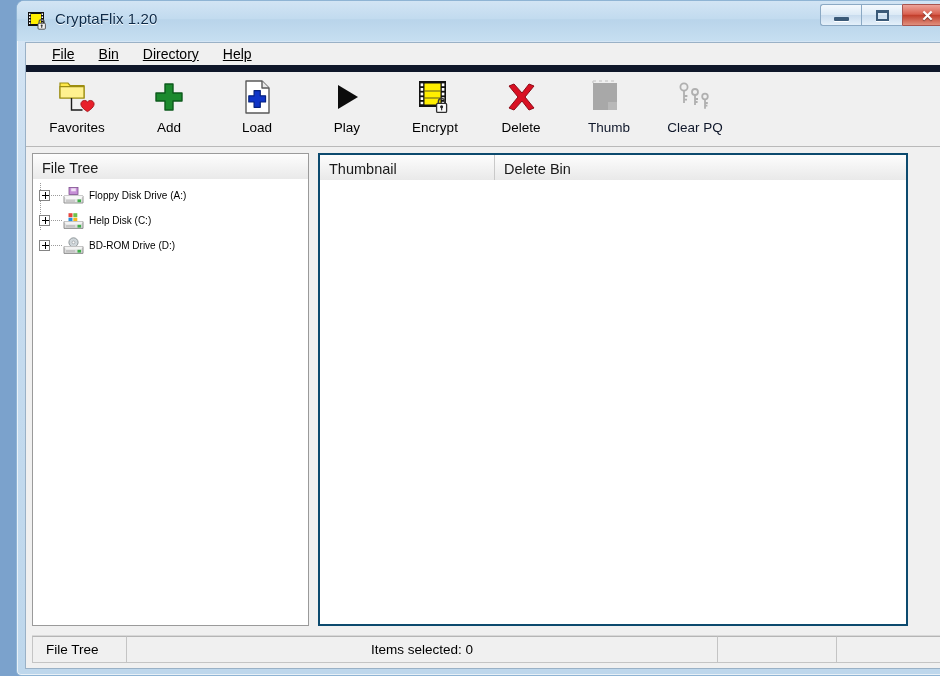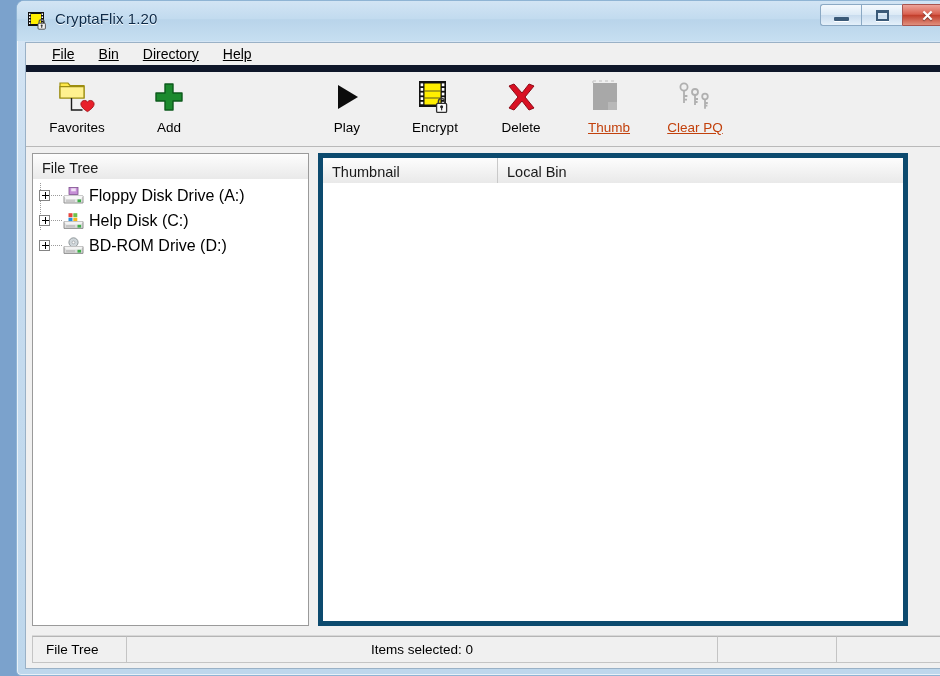--- a/index.html
+++ b/index.html
@@ -68,30 +68,30 @@
     position:absolute;left:0;top:29px;width:100%;height:75px;
     background:#f0f0f0;border-bottom:1px solid #b9b9b9;box-sizing:border-box;
   }
   .tbtn{
     position:absolute;top:3px;width:76px;height:68px;
     display:flex;flex-direction:column;align-items:center;justify-content:flex-start;
     cursor:default;
   }
   .tbtn .ico{height:44px;display:flex;align-items:center;justify-content:center;}
   .tbtn .lbl{font-size:13.5px;color:#000;margin-top:1px;white-space:nowrap;text-align:right;}
-  .tbtn.disabled .lbl{color:#c2410c;text-decoration:underline;}
+  .tbtn.disabled .lbl{color:#0f172a;}
 
   
   .pane-left{
     position:absolute;left:6px;top:110px;width:277px;height:473px;
     background:#fff;border:1px solid #9a9a9a;box-sizing:border-box;
   }
   .pane-right{
     position:absolute;left:292px;top:110px;width:590px;height:473px;
-    background:#fff;border:5px solid #0c4a6e;box-sizing:border-box;
+    background:#fff;border:2px solid #0c4a6e;box-sizing:border-box;
   }
   .hdr-row{display:flex;height:25px;
     border-bottom:1px solid #c3c3c3;box-sizing:border-box;}
   .hdr-cell{
     background:linear-gradient(180deg,#fdfdfd 0%,#f3f3f3 50%,#e9e9e9 100%);
     border-right:1px solid #c9c9c9;box-sizing:border-box;
     font-size:14.5px;color:#1a1a1a;padding:2px 0 0 9px;height:25px;
     display:flex;align-items:center;white-space:nowrap;
   }
   .hdr-cell.grow{flex:1;border-right:none;}
@@ -101,21 +101,21 @@
   .tree{padding:4px 0 0 4px;}
   .tnode{display:flex;align-items:center;height:25px;position:relative;padding-left:2px;}
   .exp{
     width:11px;height:11px;box-sizing:border-box;
     border:1px solid #848484;background:#fff;position:relative;flex:0 0 auto;
   }
   .exp:before{content:"";position:absolute;left:2px;top:4px;width:7px;height:1px;background:#000;}
   .exp:after{content:"";position:absolute;left:5px;top:1px;width:1px;height:7px;background:#000;}
   .dots{width:11px;height:1px;border-top:1px dotted #9b9b9b;margin-left:1px;flex:0 0 auto;}
   .tico{width:21px;height:18px;margin:0 5px 0 1px;flex:0 0 auto;}
-  .tlbl{font-size:16px;color:#000;white-space:nowrap;}
+  .tlbl{font-size:10px;color:#000;white-space:nowrap;}
   .vdots{position:absolute;left:7px;width:1px;border-left:1px dotted #9b9b9b;}
 
   
   .splitter{position:absolute;left:284px;top:110px;width:7px;height:473px;background:#f0f0f0;}
 
   
   .statusbar{
     position:absolute;left:6px;bottom:5px;width:913px;height:28px;
     background:#f0f0f0;border-top:1px solid #d8d8d8;box-sizing:border-box;
     display:flex;align-items:stretch;
@@ -198,20 +198,30 @@
 
       <div class="tbtn" style="left:105px">
         <span class="ico">
           <svg width="34" height="34" viewBox="0 0 34 34">
             <path d="M13 4h8v9h9v8h-9v9h-8v-9H4v-8h9z" fill="#1c8a2e" stroke="#0c5a1c" stroke-width="1.4" stroke-linejoin="round"></path>
           </svg>
         </span>
         <span class="lbl">Add</span>
       </div>
 
+      <div class="tbtn" style="left:193px">
+        <span class="ico">
+          <svg width="34" height="36" viewBox="0 0 34 36">
+            <path d="M6 2h16l7 7v25H6z" fill="#fff" stroke="#5a5a5a" stroke-width="1.4" stroke-linejoin="round"></path>
+            <path d="M22 2v7h7" fill="#e9e9e9" stroke="#5a5a5a" stroke-width="1.4" stroke-linejoin="round"></path>
+            <path d="M12 16h6v-6h7v6h6v7h-6v6h-7v-6h-6z" transform="translate(-3.5,1) scale(0.88) translate(2,2)" fill="#1035c8" stroke="#06227e" stroke-width="1.4" stroke-linejoin="round"></path>
+          </svg>
+        </span>
+        <span class="lbl">Load</span>
+      </div>
 
       <div class="tbtn" style="left:283px">
         <span class="ico">
           <svg width="34" height="34" viewBox="0 0 34 34">
             <path d="M8 5l20 12L8 29z" fill="#0c0c0c"></path>
           </svg>
         </span>
         <span class="lbl">Play</span>
       </div>
 
@@ -341,21 +351,21 @@
           <span class="tlbl">BD-ROM Drive (D:)</span>
         </div>
       </div>
     </div>
 
     <div class="splitter"></div>
 
     <div class="pane-right">
       <div class="hdr-row">
         <div class="hdr-cell w175">Thumbnail</div>
-        <div class="hdr-cell grow">Local Bin</div>
+        <div class="hdr-cell grow">Delete Bin</div>
       </div>
       <div style="height:446px;"></div>
     </div>
 
     <div class="statusbar">
       <div class="spane p1">File Tree</div>
       <div class="spane p2">Items selected: 0</div>
       <div class="spane p3"></div>
       <div class="spane p4"></div>
     </div>

